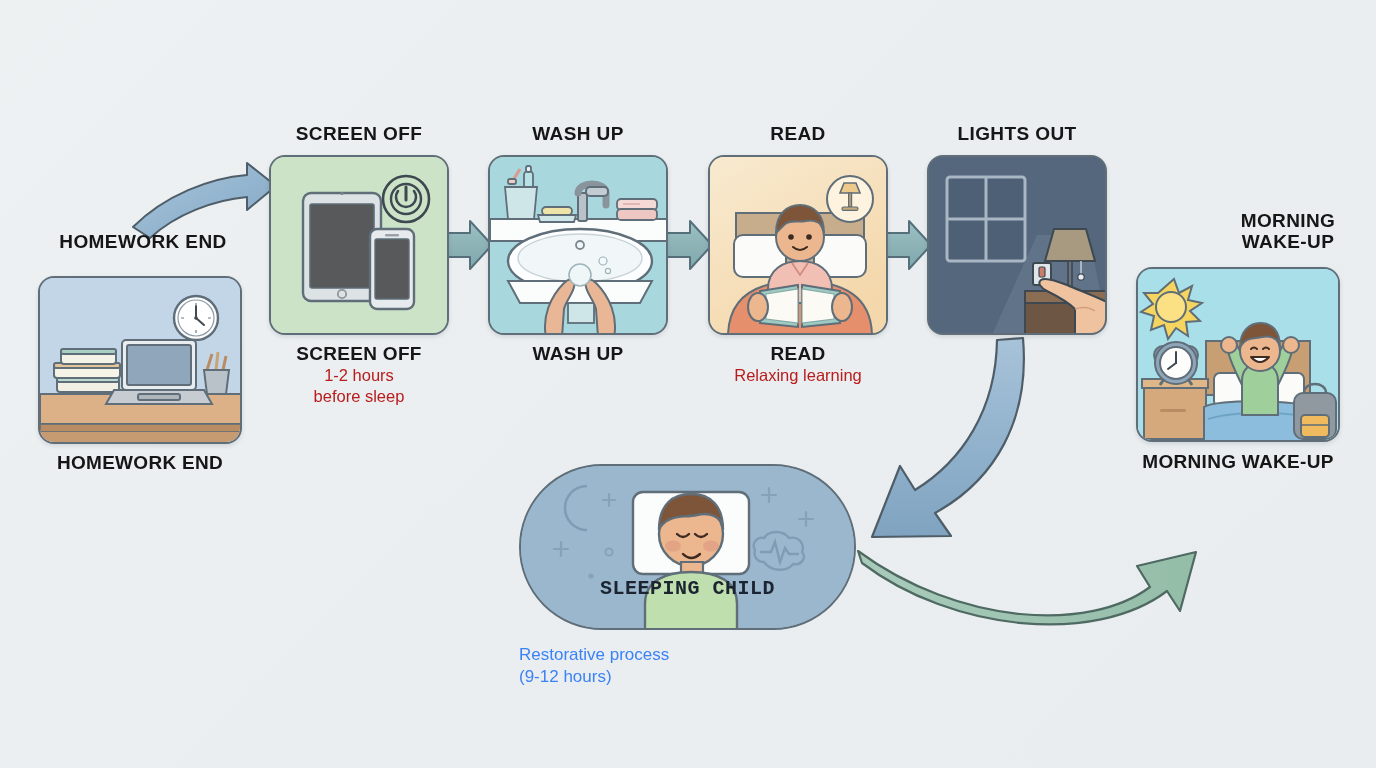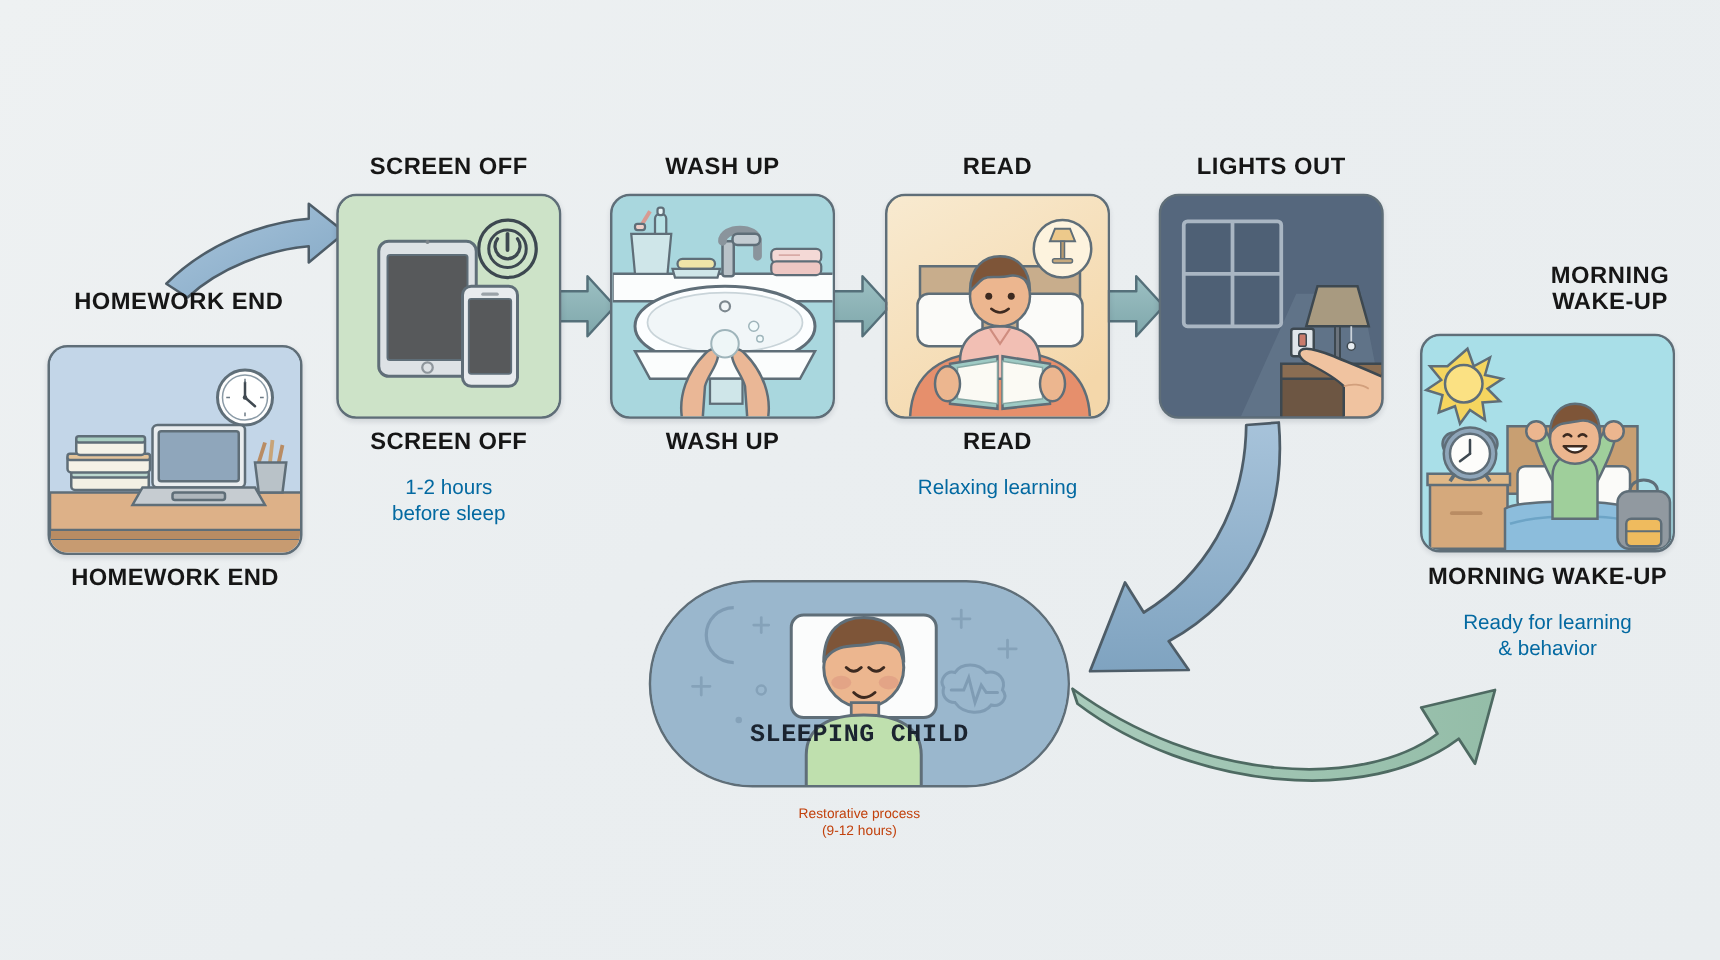--- a/index.html
+++ b/index.html
@@ -43,32 +43,31 @@
   .cap-title{
     font-weight:700;
     font-size:19px;
     letter-spacing:.3px;
     color:#161616;
     display:block;
   }
   .cap-sub{
     font-weight:400;
     font-size:16.5px;
-    color:#0369a1;
+    color:#b91c1c;
     display:block;
     white-space:pre-line;
     line-height:1.25;
-    margin-top:16px;
+    margin-top:1px;
   }
   .sleepcap{
     position:absolute;
     width:100%;
-    text-align:center;
-    font-size:11px;
-    color:#c2410c;
+    font-size:17px;
+    color:#3b82f6;
     line-height:1.3;
     white-space:pre-line;
   }
   .sleeptitle{
     position:absolute;width:100%;text-align:center;
     font-weight:700;font-size:20px;letter-spacing:.5px;color:#1b2430;font-family:Liberation Mono, monospace;
   }
 </style>
 </head>
 <body>
@@ -390,22 +389,20 @@
         <g stroke="#5f6e78" stroke-width="2">
           <rect x="156" y="124" width="42" height="46" rx="9" fill="#9199a0"></rect>
           <path d="M166,124 C166,112 188,112 188,124" fill="none" stroke="#5f6e78" stroke-width="2.4"></path>
           <rect x="163" y="146" width="28" height="22" rx="4" fill="#efbb5e"></rect>
           <line x1="163" y1="156" x2="191" y2="156" stroke="#5f6e78" stroke-width="1.6"></line>
         </g>
       </svg>
     </div>
     <div class="caption" style="top:184px;">
       <span class="cap-title">MORNING WAKE-UP</span>
-      <span class="cap-sub">Ready for learning
-&amp; behavior</span>
     </div>
     <div class="toplabel" style="top:-56px;left:50px;width:204px;text-align:center;">MORNING
 WAKE-UP</div>
   </div>
 
   <div class="node" style="left:519px;top:464px;width:337px;height:166px;">
     <div style="width:337px;height:166px;border-radius:83px;background:#9ab7cd;border:2px solid #5f6e78;box-sizing:border-box;overflow:hidden;position:relative;">
       <svg viewBox="0 0 337 166" width="337" height="166">
         <rect x="0" y="0" width="337" height="166" fill="#9ab7cd"></rect>
 

